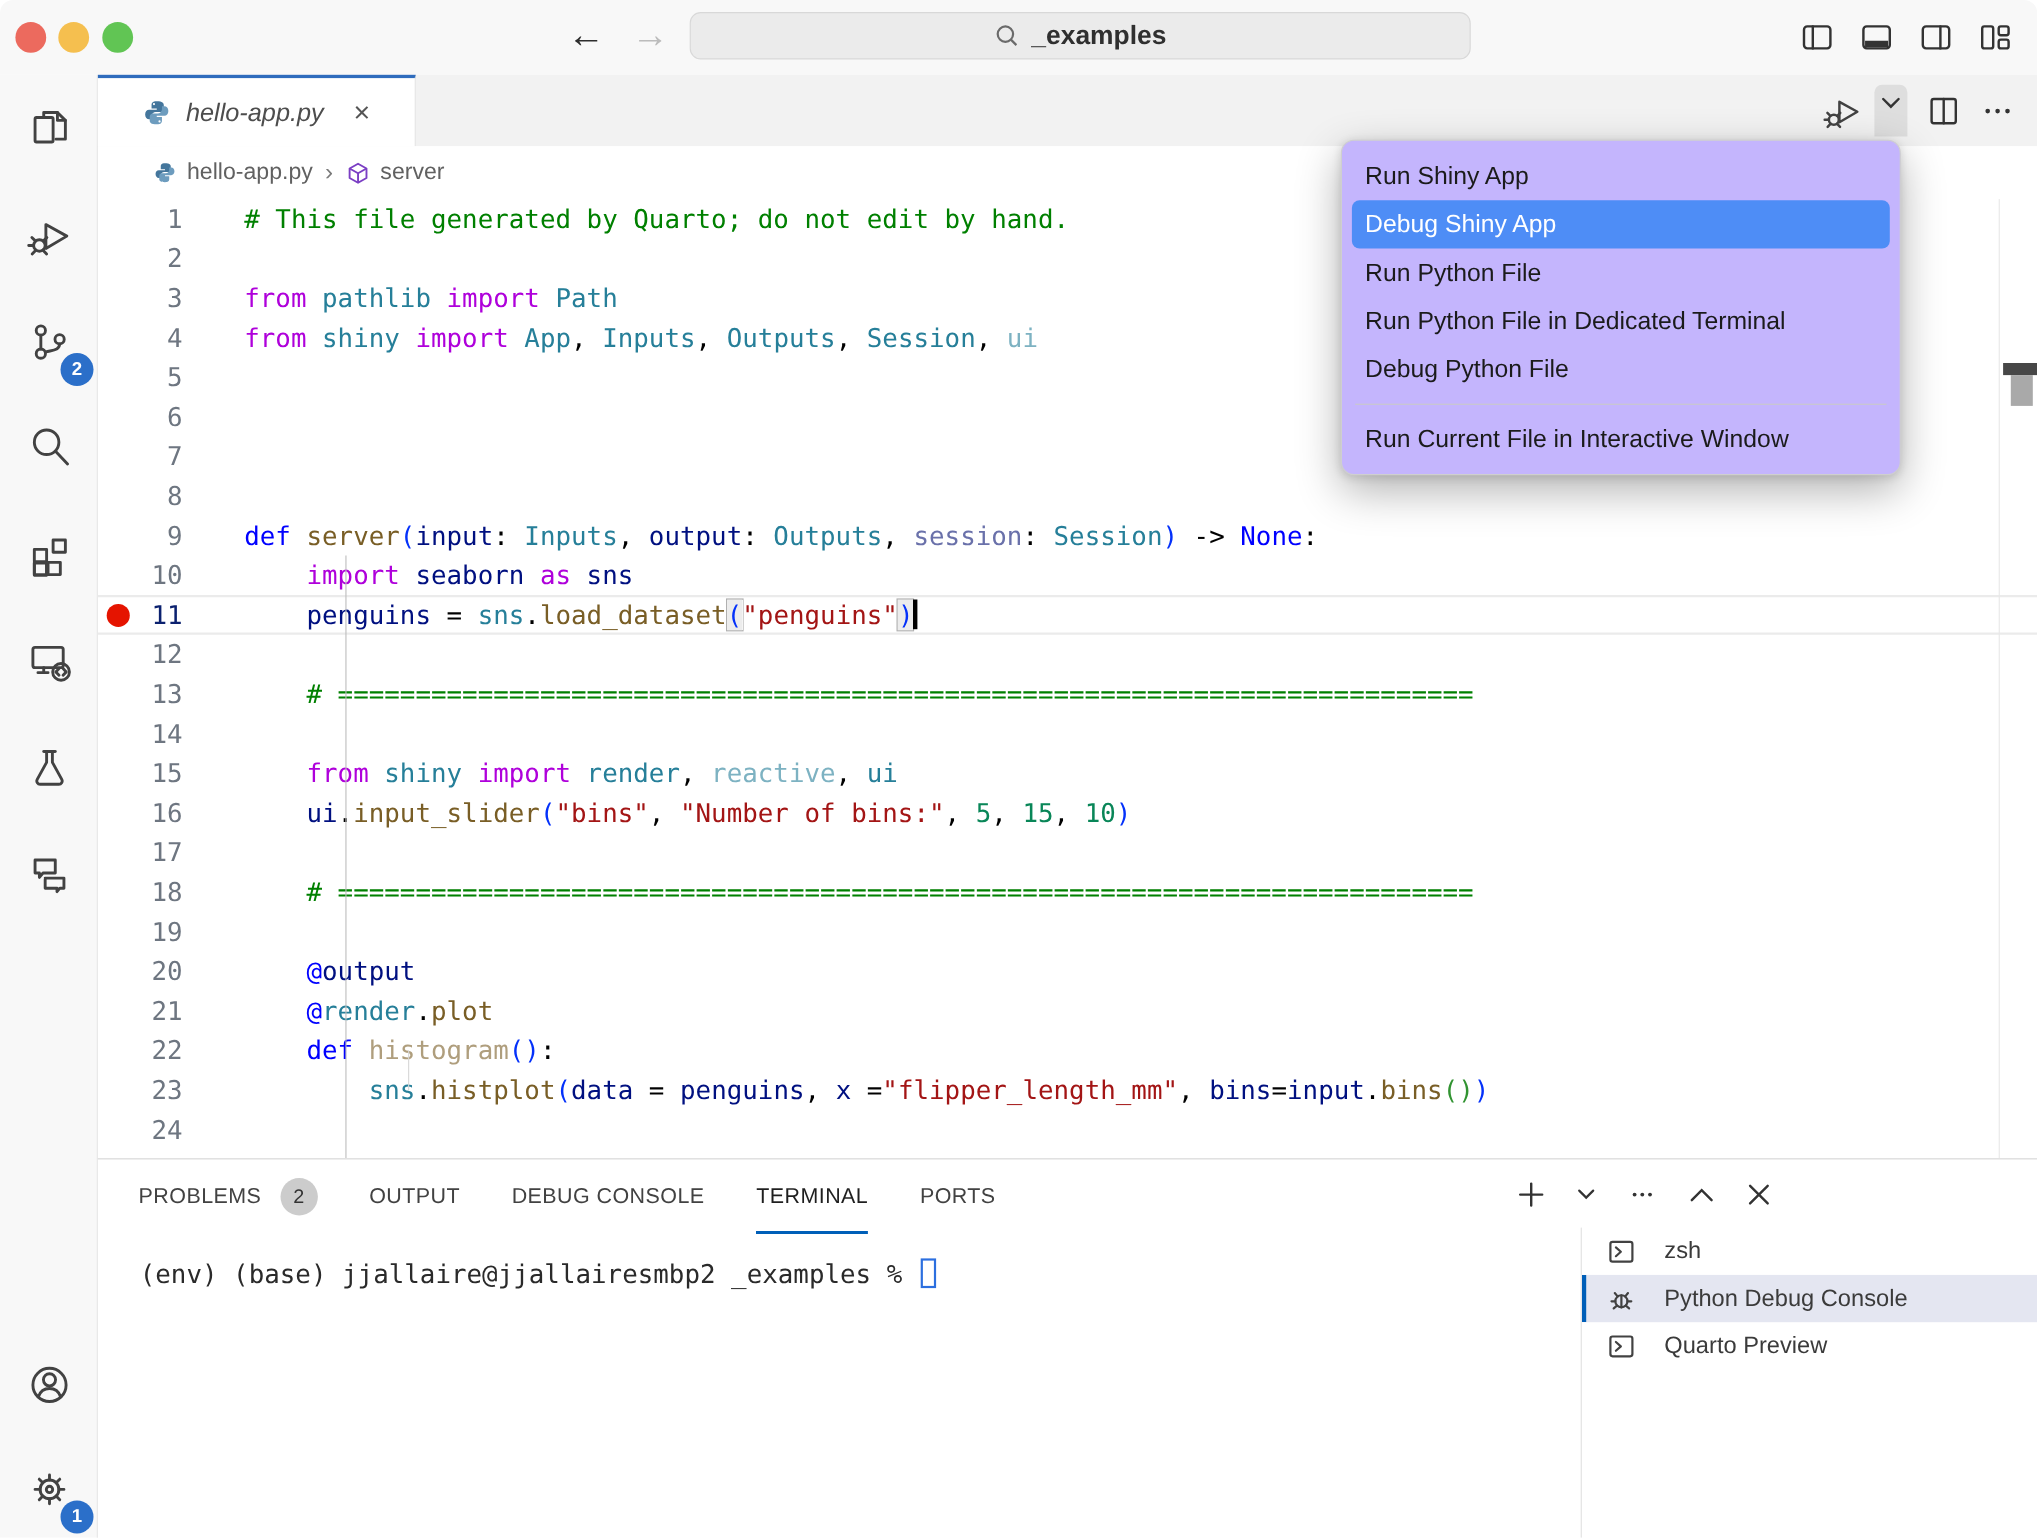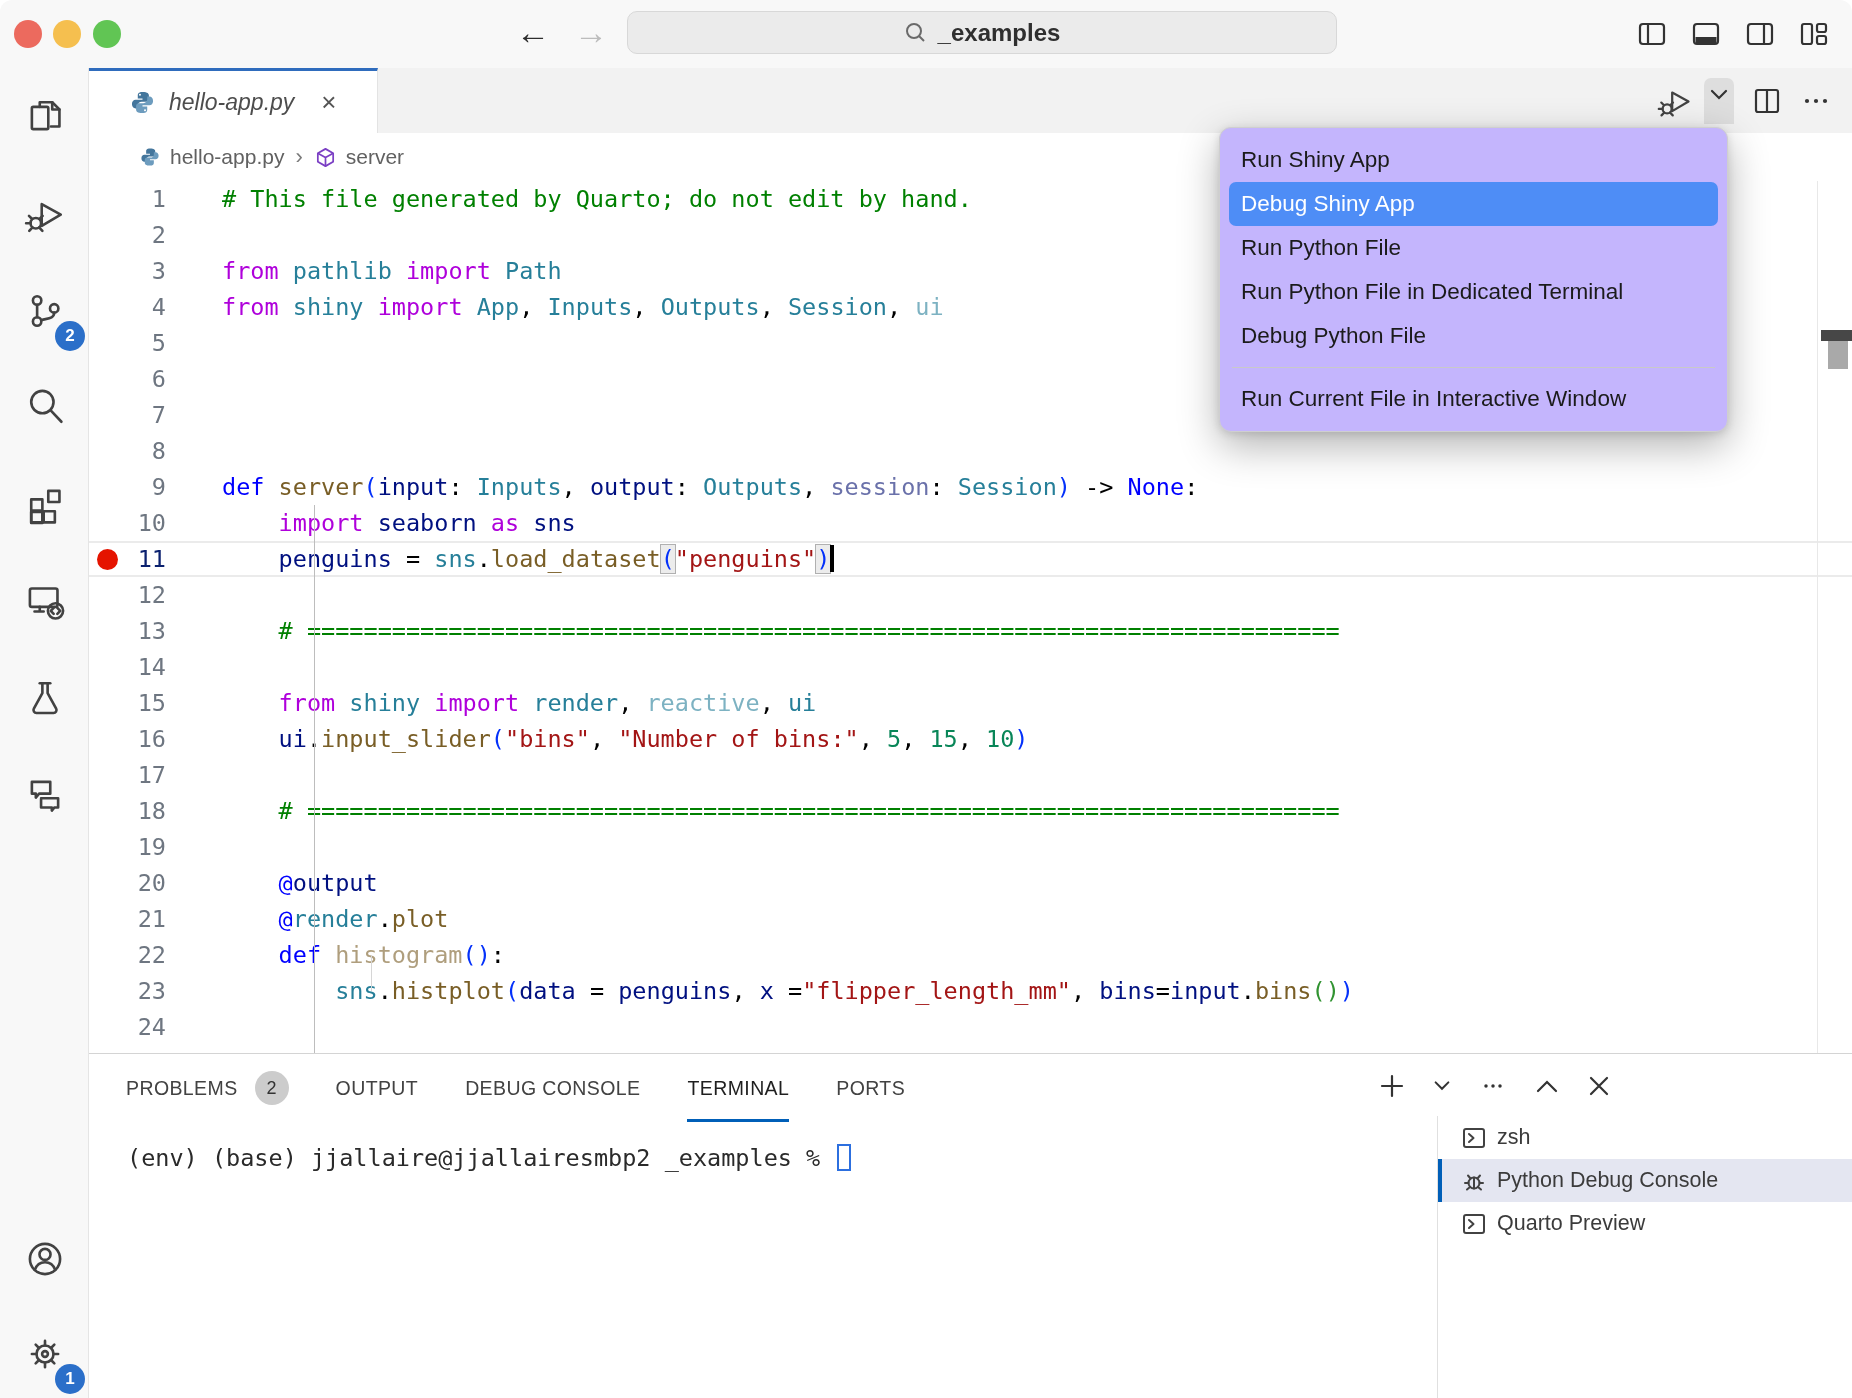--- a/index.html
+++ b/index.html
@@ -59,21 +59,21 @@
   
   .panel { position:absolute; left:89px; top:1053px; right:0; bottom:0; background:#fff; border-top:1px solid #d4d4d4; }
   .panel-tabs { position:absolute; left:0; top:0; height:68px; display:flex; align-items:center; padding-left:37px; gap:47px; }
   .panel-tab { position:relative; display:flex; align-items:center; gap:17px; font-size:19.5px; letter-spacing:.4px; color:#424242; height:68px; line-height:68px; }
   .panel-tab.active { color:#1f1f1f; box-shadow:inset 0 -3px 0 #005fb8; }
   .ptab-badge { width:34px; height:34px; border-radius:50%; background:#cccccc; color:#333; font-size:18px; display:flex; align-items:center; justify-content:center; letter-spacing:0; }
   .panel-actions { position:absolute; right:240px; top:18px; display:flex; gap:26px; align-items:center; }
   .term-out { position:absolute; left:38px; top:90px; font-family:"DejaVu Sans Mono",monospace; font-size:23.5px; color:#2a2a2a; white-space:pre; }
   .term-caret { display:inline-block; width:14px; height:27px; border:2.5px solid #2c6fdf; vertical-align:-5px; margin-left:3px; }
   .term-list { position:absolute; left:1348px; right:0; top:62px; bottom:0; border-left:1px solid #e0e0e0; }
-  .term-row { position:relative; height:43px; display:flex; align-items:center; gap:10px; padding-left:23px; font-size:21.5px; color:#3b3b3b; }
+  .term-row { position:relative; height:43px; display:flex; align-items:center; gap:26px; padding-left:23px; font-size:21.5px; color:#3b3b3b; }
   .term-row.selected { background:#e4e6f1; box-shadow:inset 4px 0 0 #005fb8; }
 
   .icon-stroke { stroke:#424242; fill:none; stroke-width:2; stroke-linecap:round; stroke-linejoin:round; }
   .icon-dark { stroke:#333; fill:none; stroke-width:2.2; stroke-linecap:round; }
 </style>
 <style>.tk-comment{color:#008000;}.tk-kw{color:#af00db;}.tk-kw2{color:#0000ff;}.tk-type{color:#267f99;}.tk-var{color:#001080;}.tk-fn{color:#795e26;}.tk-str{color:#a31515;}.tk-num{color:#098658;}.tk-plain{color:#000000;}.tk-b1{color:#0431fa;}.tk-b2{color:#319331;}.tk-fadedtype{color:#7db2c2;}.tk-fadedvar{color:#6a71aa;}.tk-fadedfn{color:#af9e7d;}.tk-bbox{color:#0431fa;}</style></head>
 <body>
 
 <div class="window">
 

